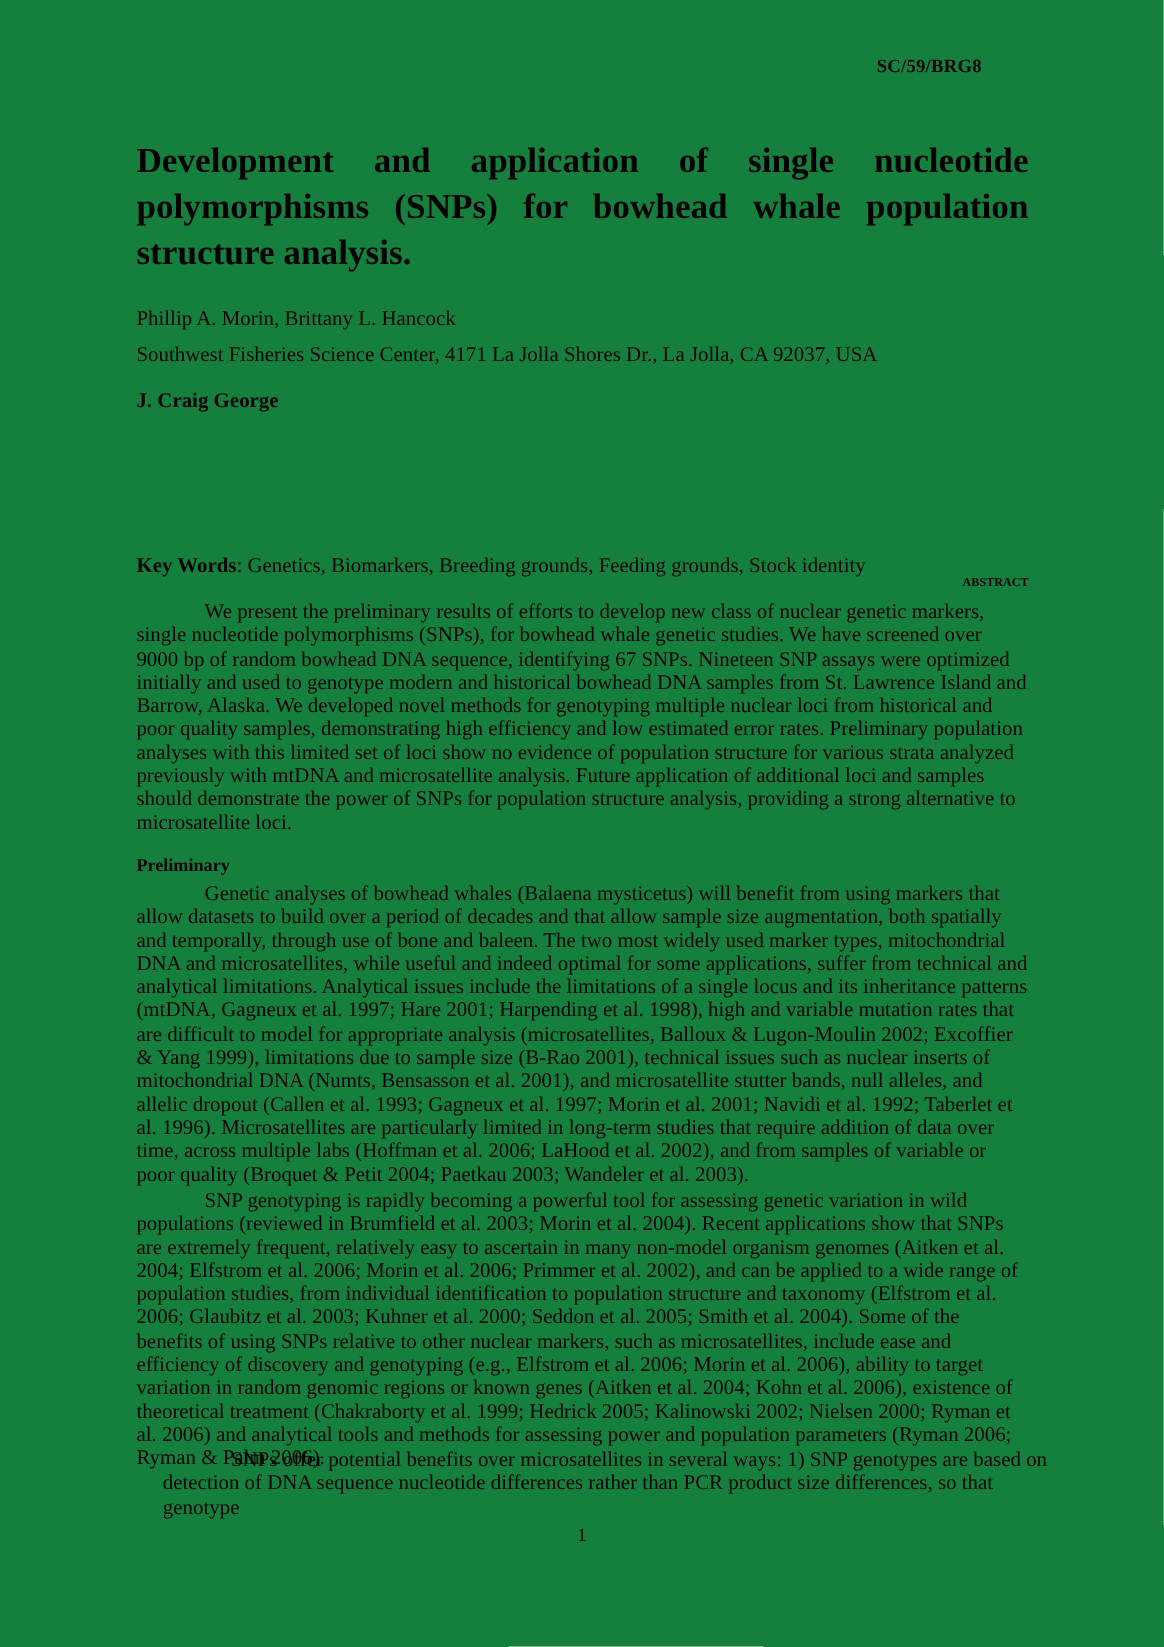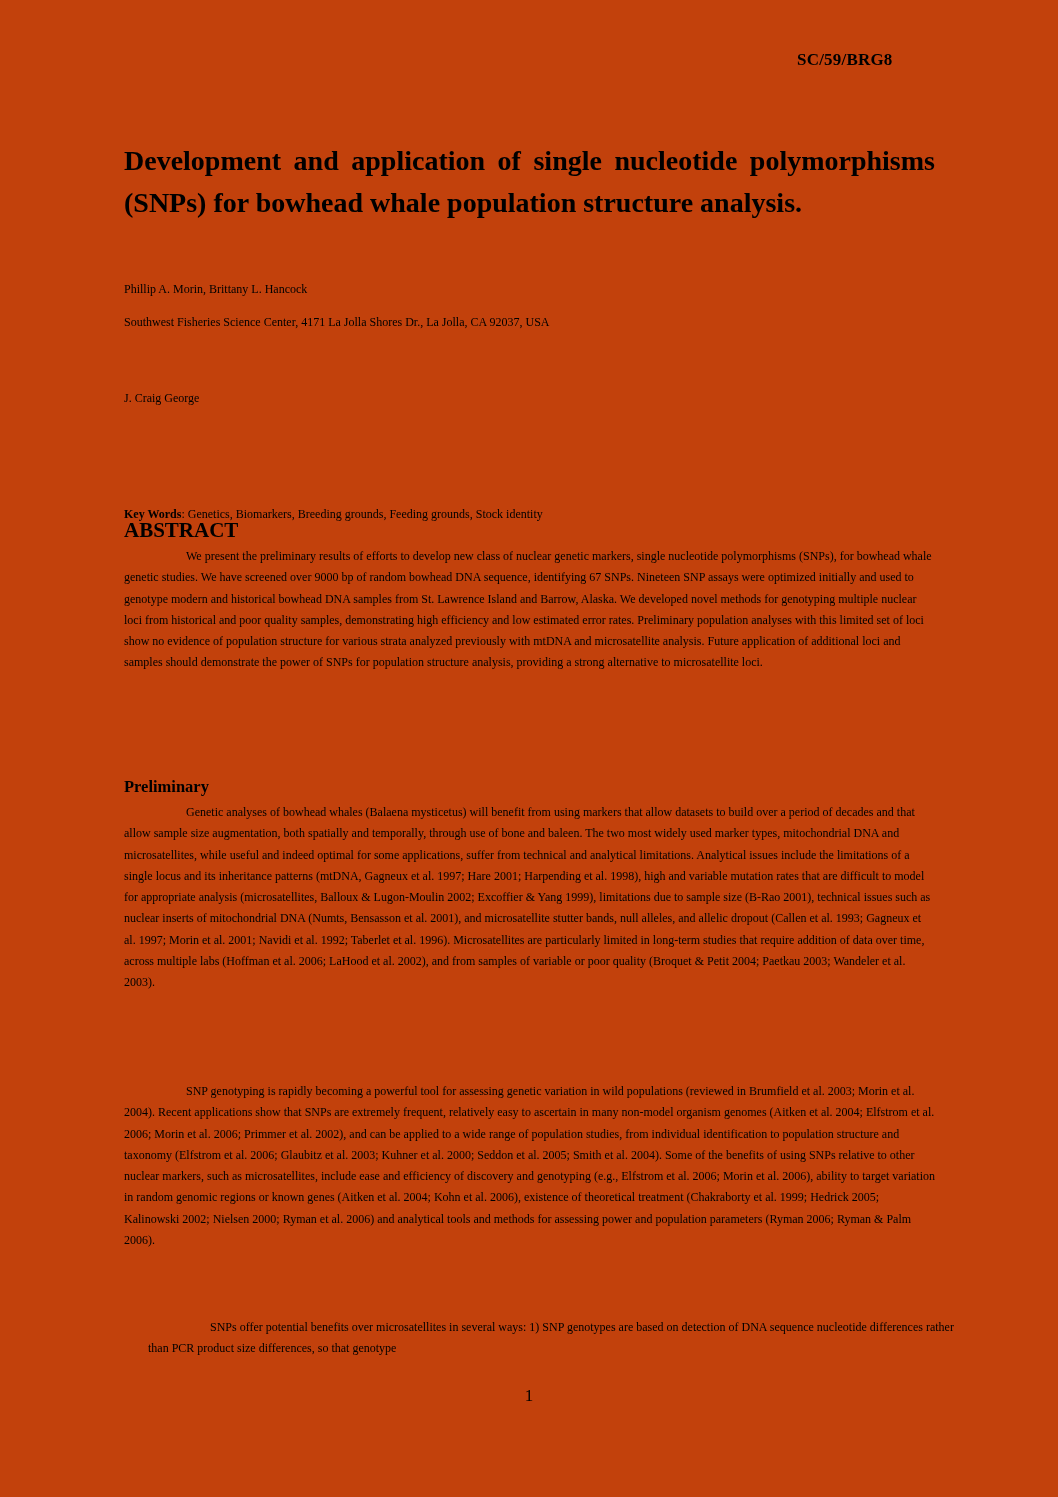--- a/index.html
+++ b/index.html
@@ -4,59 +4,60 @@
 <style>
   html, body {
     margin: 0;
     padding: 0;
     background: #ffffff;
   }
   .page {
     position: relative;
     width: 1058px;
     height: 1497px;
-    background: #c2410c;
+    background: #15803d;
     color: #000000;
     font-family: "Liberation Serif", serif;
     overflow: hidden;
   }
   .doc-number {
     position: absolute;
     top: 50px;
     left: 797px;
     font-size: 17px;
     font-weight: bold;
     letter-spacing: 0.2px;
   }
   .col {
     position: absolute;
     left: 124px;
     width: 811px;
   }
   .paper-title {
-    top: 140px;
-    font-size: 28px;
+    top: 124px;
+    font-size: 32px;
     font-weight: bold;
     line-height: 42px;
     text-align: justify;
   }
   .body-text {
-    font-size: 12px;
+    font-size: 19px;
     line-height: 21.3px;
     text-align: left;
   }
   .authors-1 { top: 279px; }
-  .authors-2 { top: 388px; }
+  .authors-2 { top: 354px; font-weight: bold; }
   .author-line { margin: 0 0 12px 0; }
   .keywords { top: 464px; margin-top: 40px; }
   .kw-label { font-weight: bold; }
   .abstract-heading {
     top: 520px;
-    font-size: 21px;
+    font-size: 11px;
     font-weight: bold;
+    text-align: right;
   }
   .abstract-para { top: 546px; font-family: Liberation Serif, serif; }
   .para { text-indent: 62px; }
   .intro-heading {
     top: 776px;
     font-size: 16.5px;
     font-weight: bold;
   }
   .intro-p1 { top: 802px; }
   .intro-p2 { top: 1081px; }

